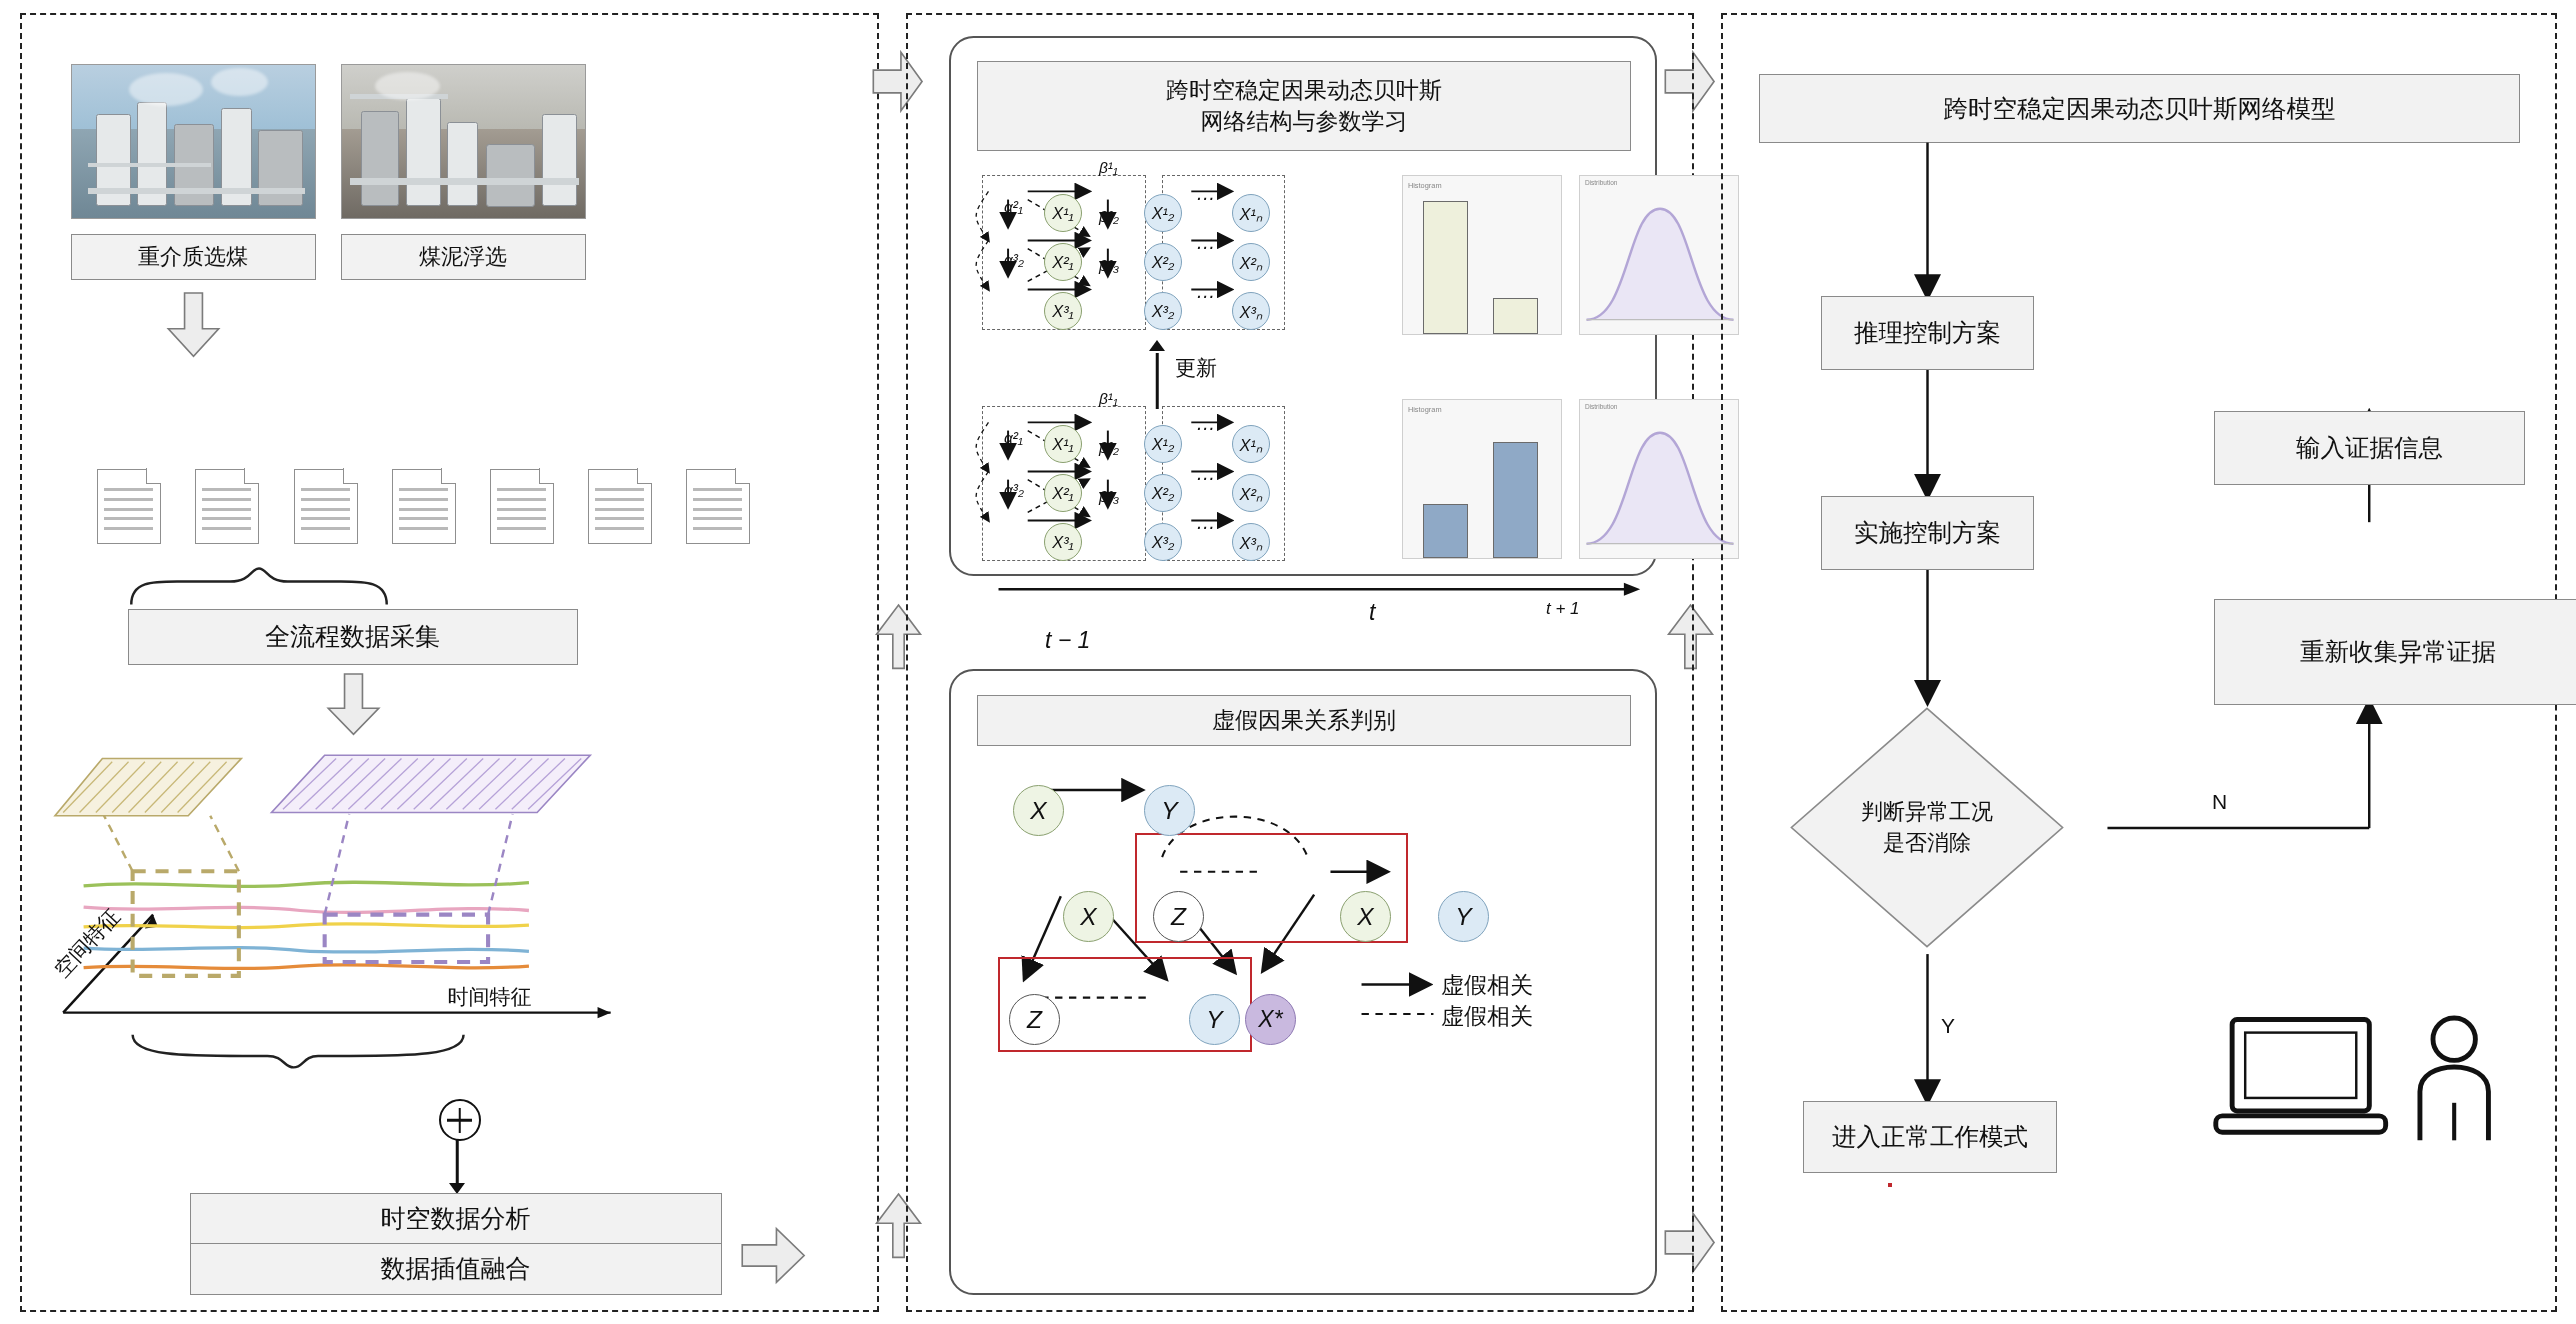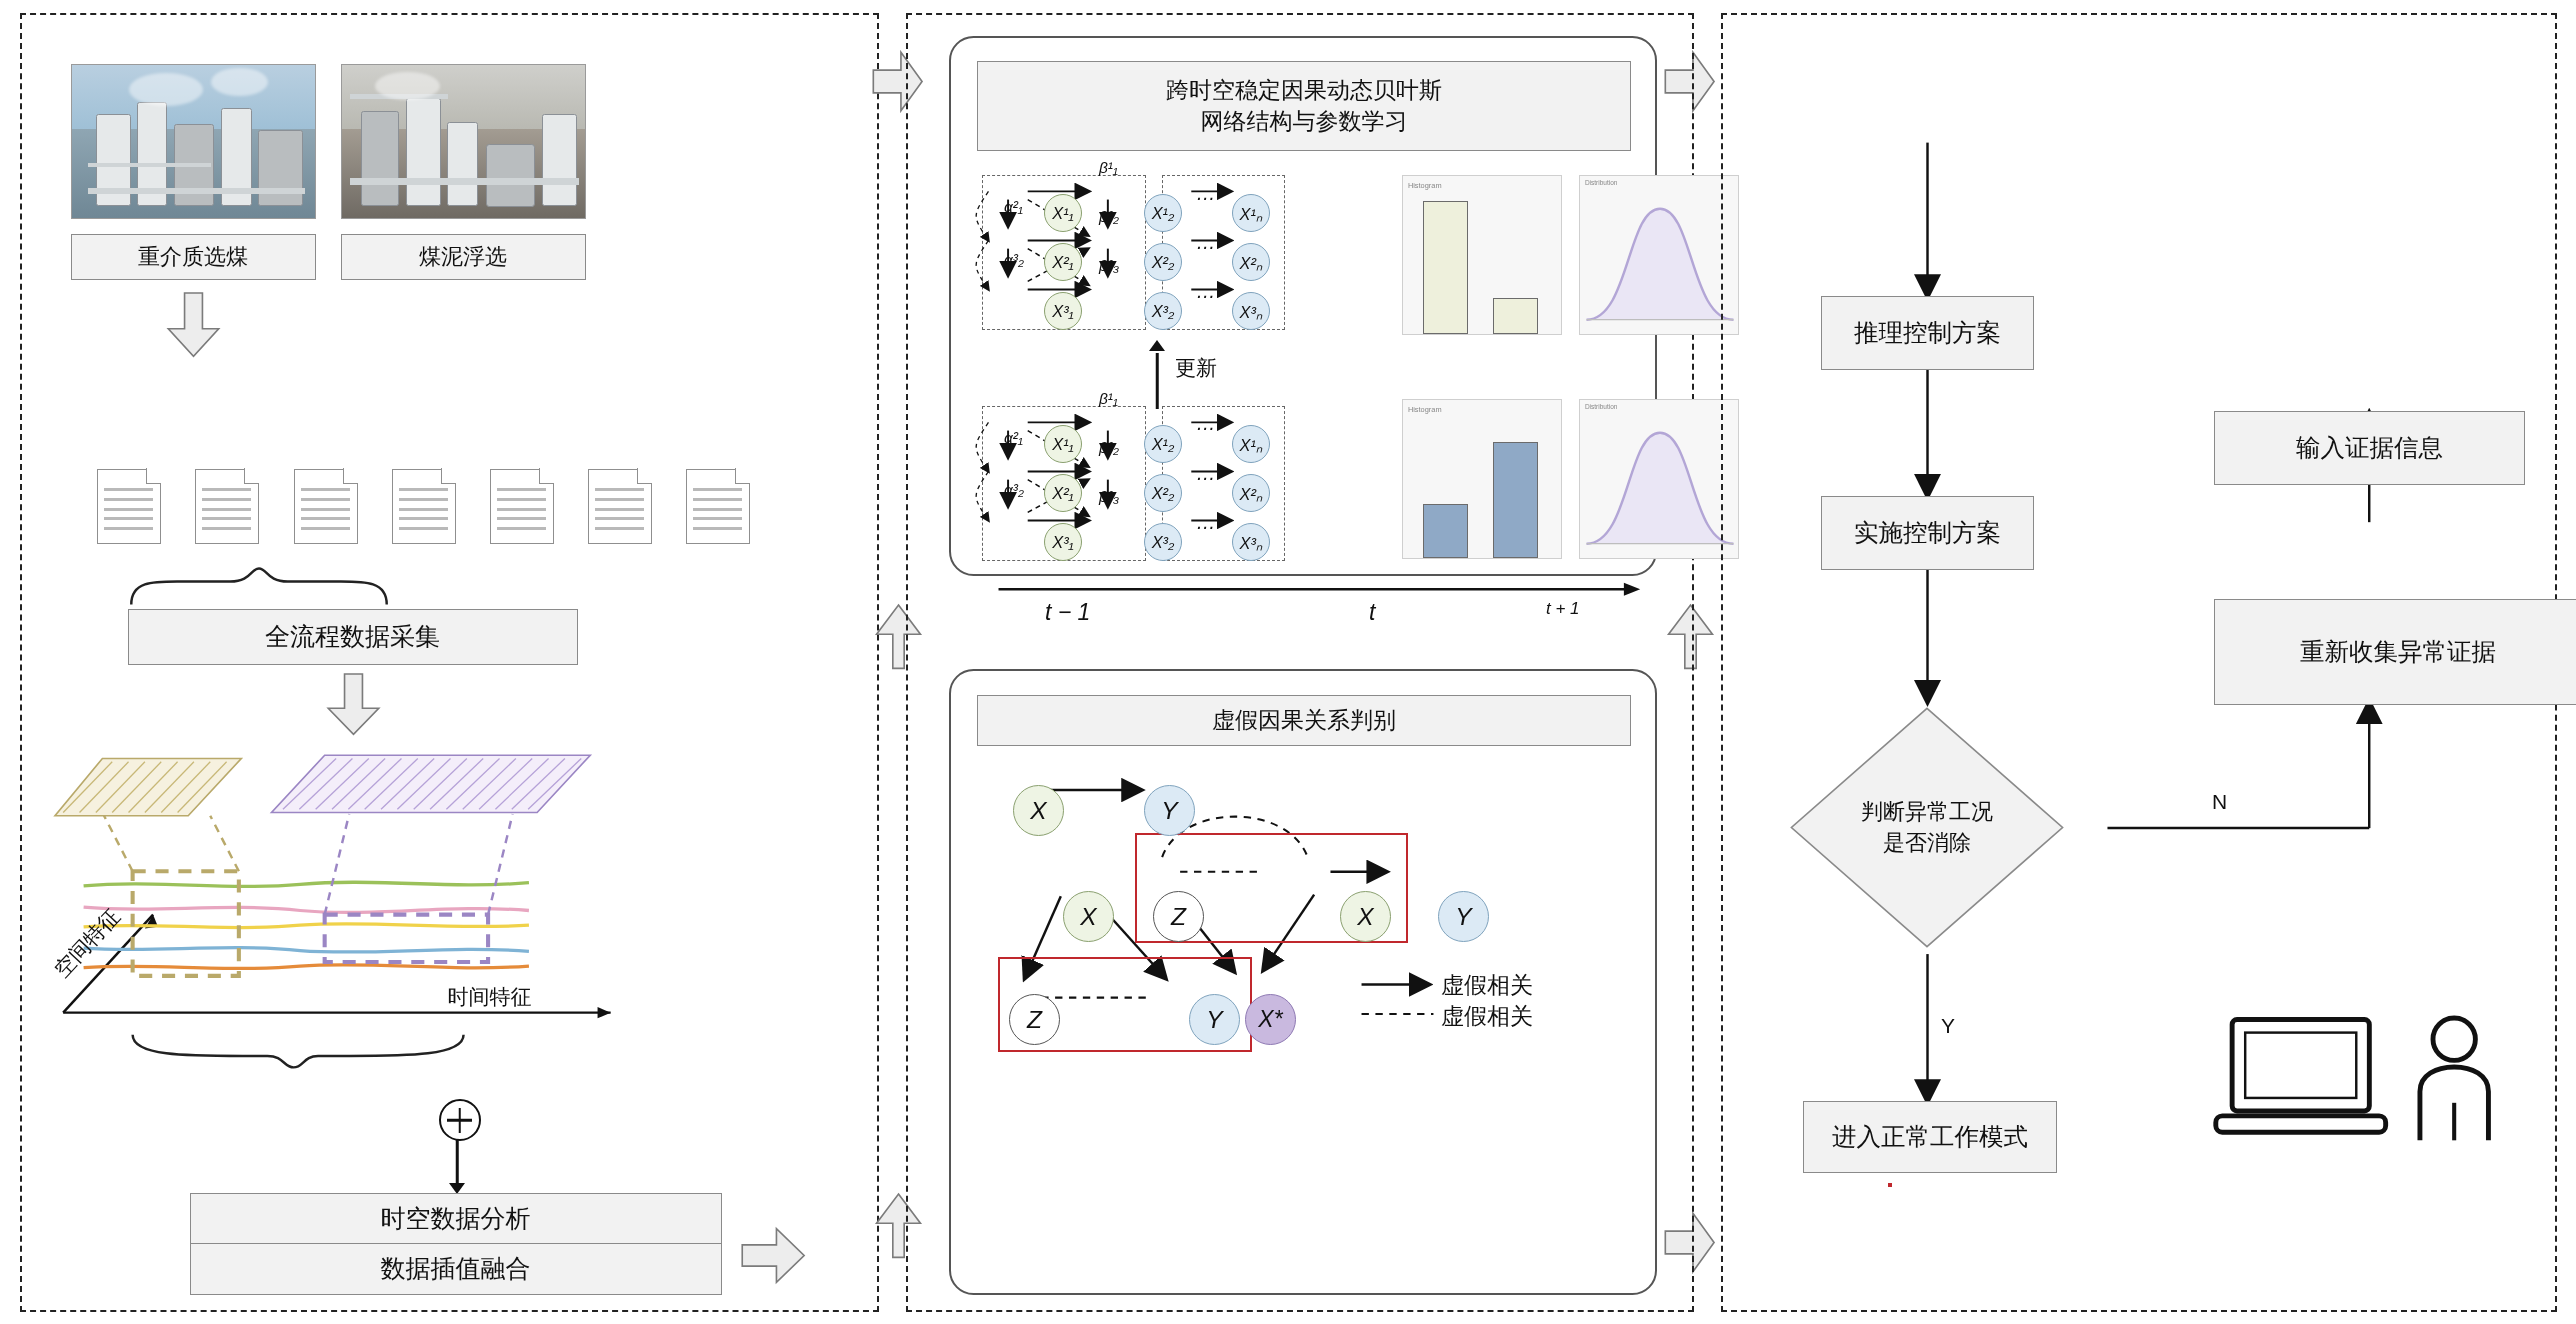--- a/index.html
+++ b/index.html
@@ -438,21 +438,21 @@
         <path d="M8,176 C60,176 58,40 98,40 C138,40 136,176 188,176" fill="#eae6f5" stroke="#b3a6d6" stroke-width="3"></path>
         <line x1="8" y1="176" x2="188" y2="176" stroke="#bdbdbd" stroke-width="1.5"></line>
       </svg>
       <div style="position:absolute;left:4.9px;top:3.3px;font-size:6.5px;color:#888;">Distribution</div>
     </div>
 
     <svg class="plain" style="left:90px;top:566px;" width="646" height="19.6" viewBox="0 0 790 24">
       <line x1="0" y1="10" x2="770" y2="10" stroke="#111" stroke-width="3"></line>
       <polygon points="786,10 766,2 766,18" fill="#111"></polygon>
     </svg>
-    <div class="lbl" style="left:137px;top:584px;font-size:23px;">t − 1</div>
+    <div class="lbl" style="left:137px;top:612px;font-size:23px;">t − 1</div>
     <div class="lbl" style="left:461px;top:584px;font-size:23px;">t</div>
     <div class="lbl" style="left:638px;top:584px;font-size:17px;">t + 1</div>
 
     <div class="card" style="left:41px;top:654px;width:708px;height:626px;"></div>
     <div class="cardtitle" style="left:69px;top:680px;width:654px;height:51px;">虚假因果关系判别</div>
 
     <svg class="plain" style="left:69px;top:744px;" width="671" height="523" viewBox="0 0 820 640">
       <defs>
         <marker id="ah2" markerWidth="10" markerHeight="10" refX="8" refY="5" orient="auto">
             <polygon points="0,0 10,5 0,10" fill="#111"></polygon>
@@ -497,20 +497,21 @@
     <div class="node n-white" style="left:101px;top:960px;width:51px;height:51px;font-size:24.5px;">Z</div>
     <div class="node n-blue" style="left:281px;top:960px;width:51px;height:51px;font-size:24.5px;">Y</div>
     <div class="node n-purple" style="left:337px;top:960px;width:51px;height:51px;font-size:23px;">X*</div>
 
     <div class="lbl" style="left:533px;top:955px;font-size:23px;font-style:normal;">虚假相关</div>
     <div class="lbl" style="left:533px;top:986px;font-size:23px;font-style:normal;">虚假相关</div>
   </div>
 
   <div class="panel" id="panel-right">
 
+    <div class="box plain" style="left:36px;top:59px;width:761px;height:69px;font-size:24.5px;">跨时空稳定因果动态贝叶斯网络模型</div>
 
     <svg class="plain" style="left:0;top:0;" width="836" height="1299" viewBox="0 0 1022 1588">
       <defs>
         <marker id="ah3" markerWidth="11" markerHeight="11" refX="9" refY="5.5" orient="auto">
             <polygon points="0,0 11,5.5 0,11" fill="#111"></polygon>
           </marker>
       </defs>
       <line x1="250" y1="156" x2="250" y2="344" stroke="#111" stroke-width="3" marker-end="url(#ah3)"></line>
       <line x1="250" y1="434" x2="250" y2="588" stroke="#111" stroke-width="3" marker-end="url(#ah3)"></line>
       <line x1="250" y1="676" x2="250" y2="840" stroke="#111" stroke-width="3" marker-end="url(#ah3)"></line>

